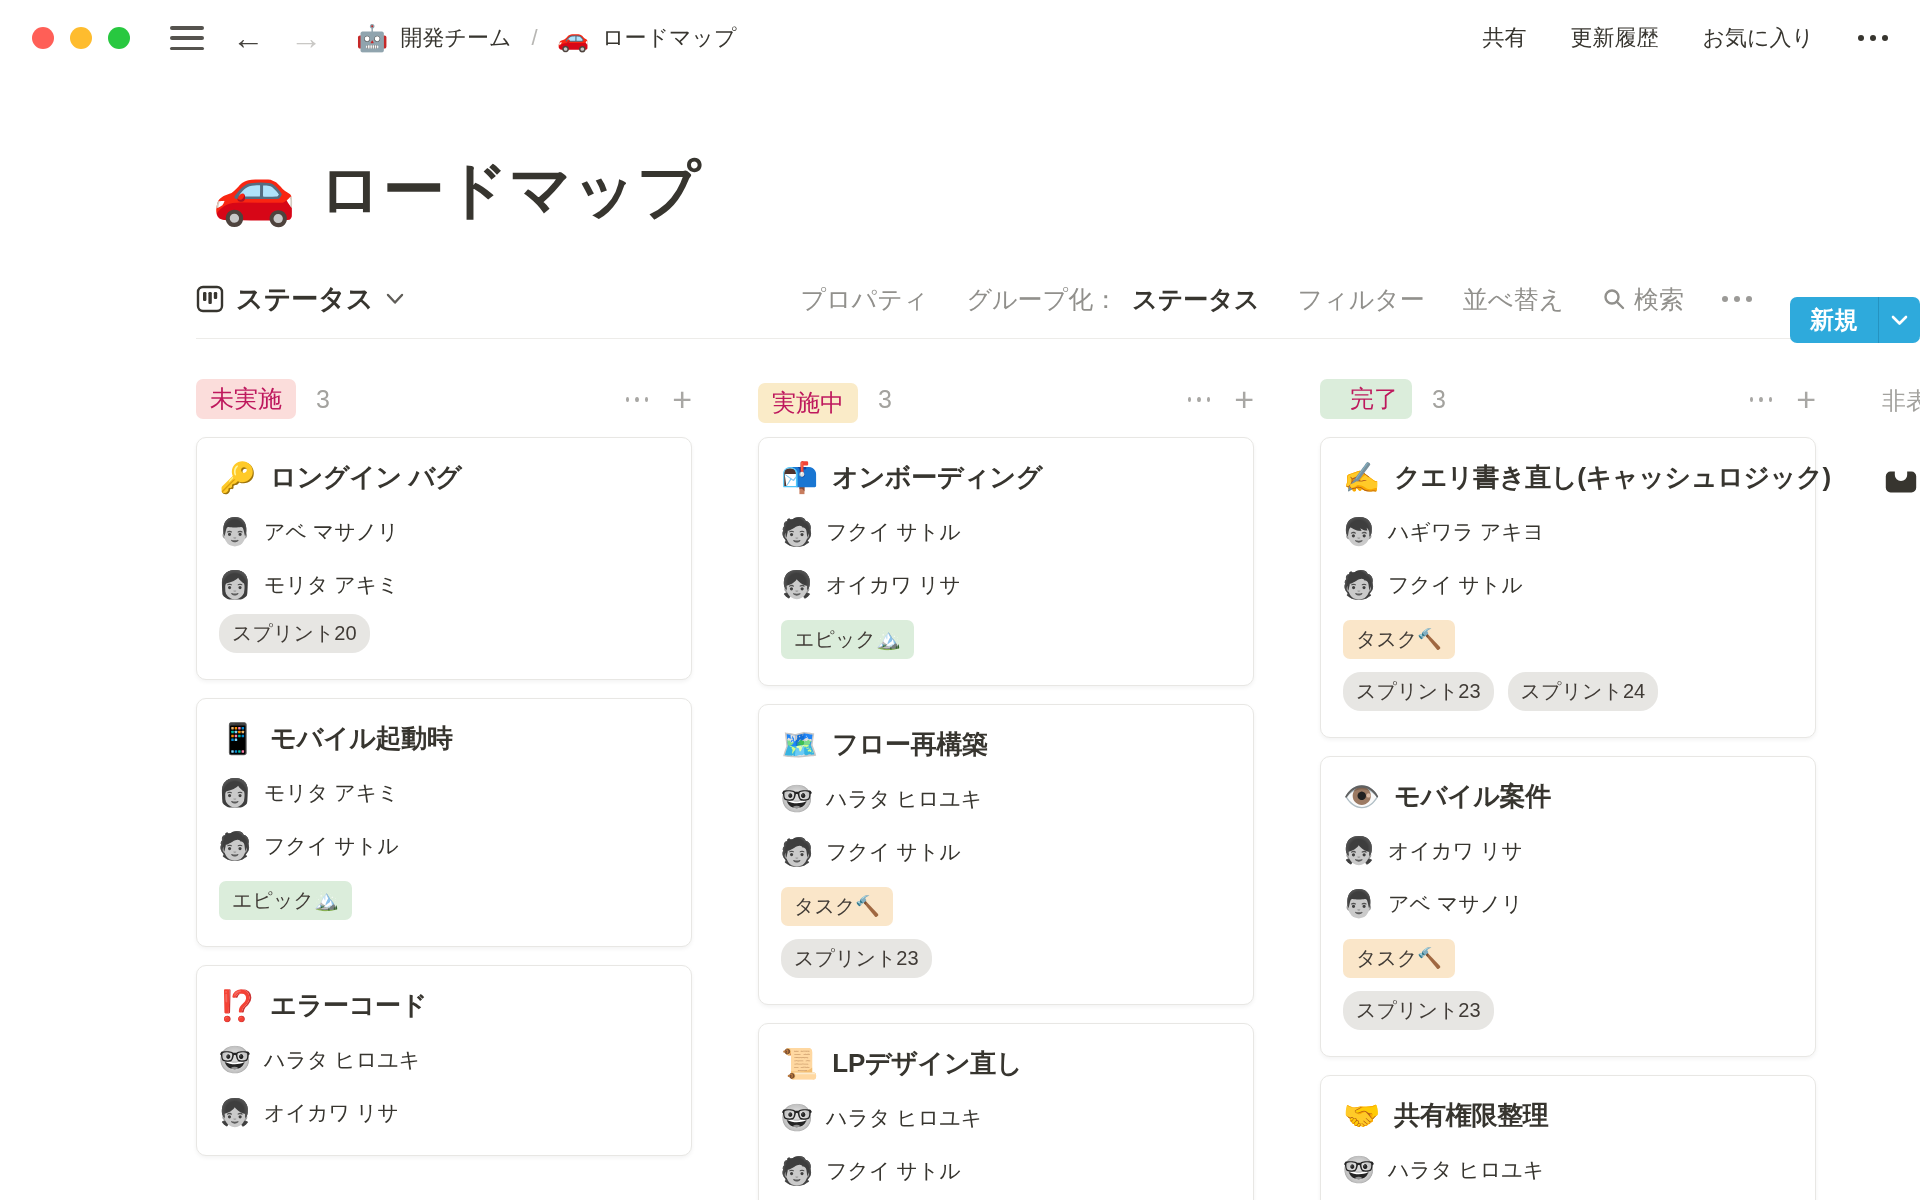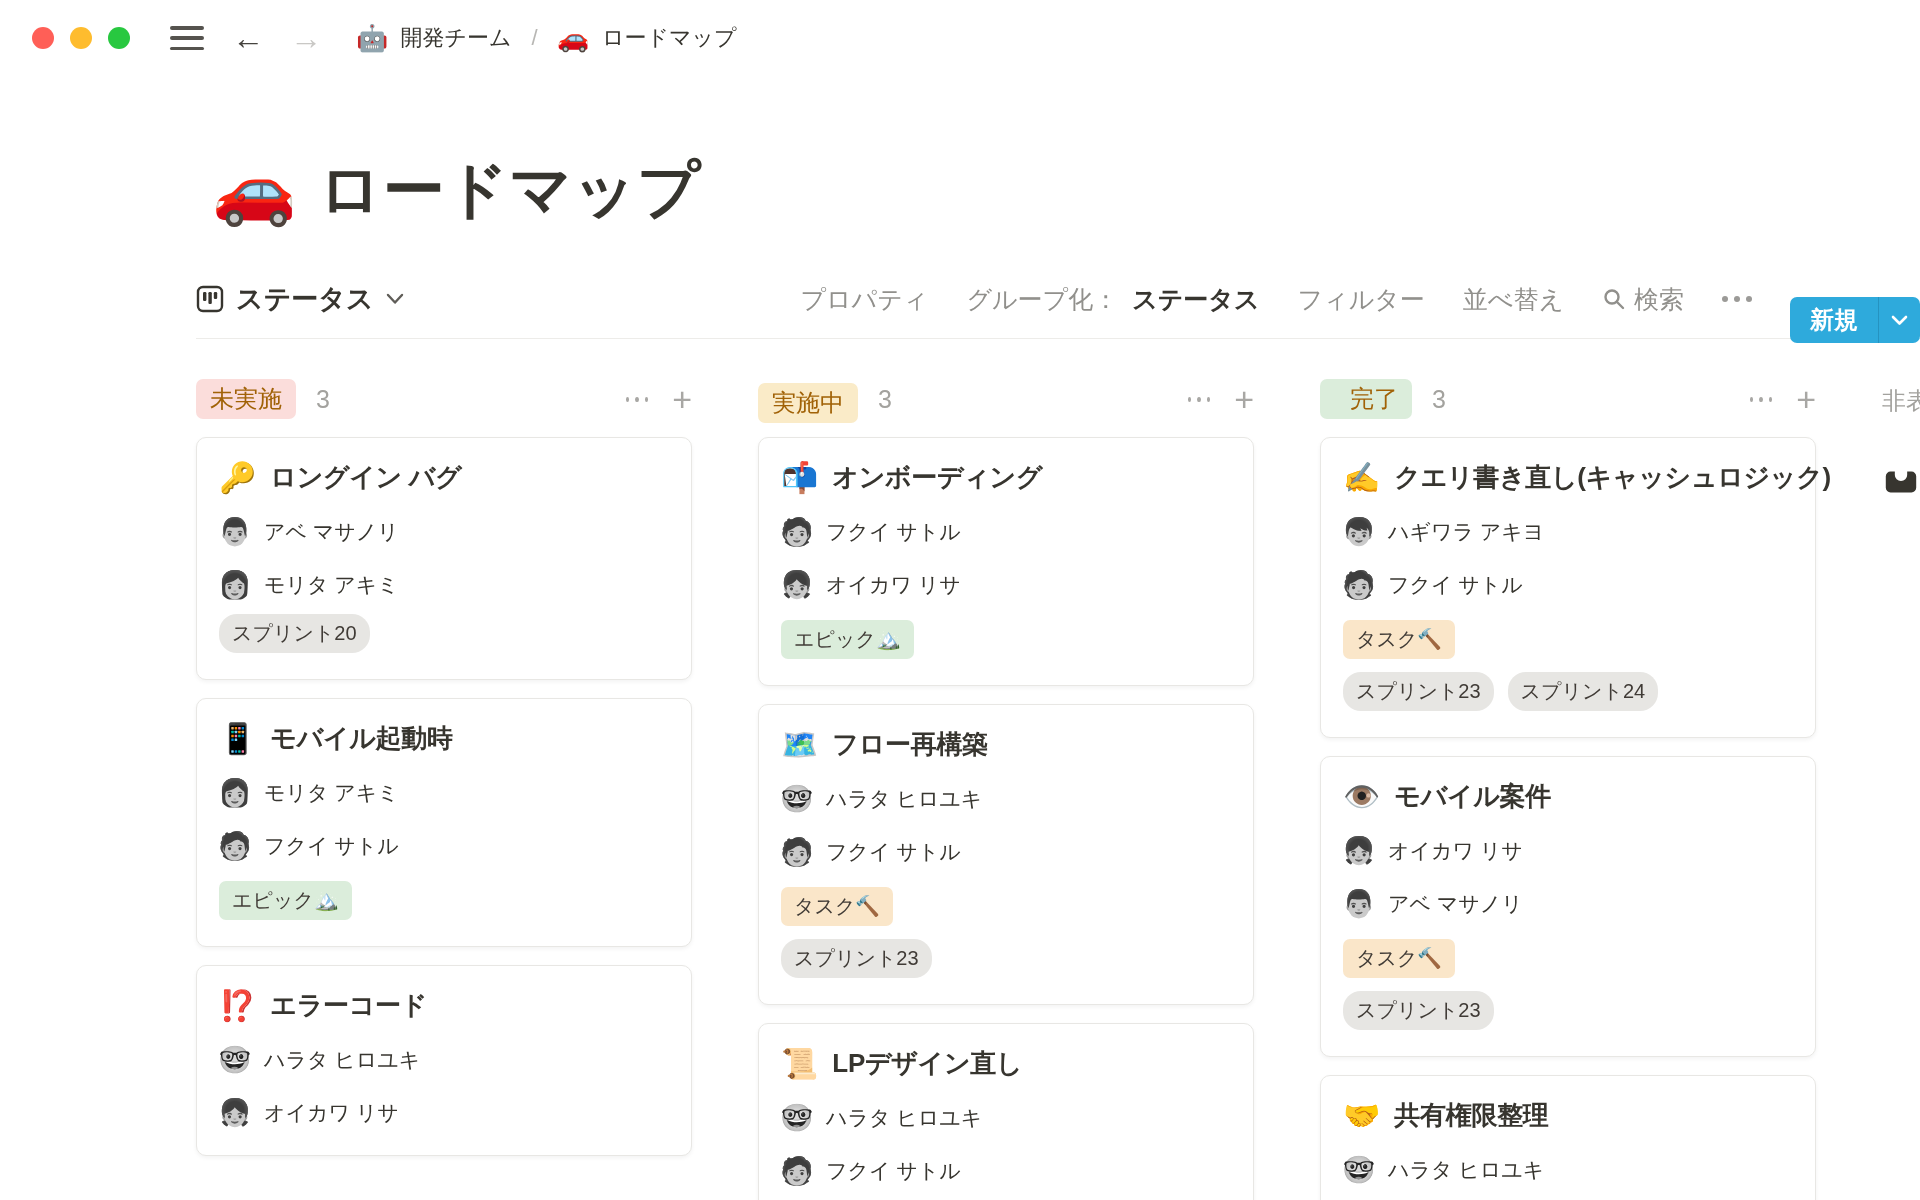--- a/index.html
+++ b/index.html
@@ -41,21 +41,21 @@
   .groupby .gval { color:#37352F; font-weight:600; margin-left:6px; }
   .new-btn { display:flex; align-items:stretch; background:#2EAADC; border-radius:7px; overflow:hidden; color:#fff; cursor:pointer; height:46px;margin-top:42px; }
   .new-btn .nb-label { font-size:24px; font-weight:600; display:flex; align-items:center; padding:0 20px; }
   .new-btn .nb-caret { display:flex; align-items:center; padding:0 12px; border-left:1px solid rgba(12,80,110,.25); }
   .rule { border-bottom:1px solid #EDECE9; margin-top:14px; }
 
   
   .board { display:flex; gap:66px; padding-top:40px; align-items:flex-start; }
   .col { width:496px; flex:none; }
   .col-head { display:flex; align-items:center; height:40px; }
-  .st-pill { font-size:24px; padding:4px 14px; border-radius:7px; color:#a16207; }
+  .st-pill { font-size:24px; padding:4px 14px; border-radius:7px; color:#be185d; }
   .st-red{background:#FBDDDB;} .st-yellow{background:#FAEBC8;margin-top:8px;} .st-green{background:#DBEDDB;padding-left:30px;}
   .col-count { font-size:25px; color:#A3A29E; margin-left:20px; }
   .col-tools { margin-left:auto; display:flex; align-items:center; gap:24px; color:#A8A7A4; }
   .plus { font-size:34px; line-height:1; color:#A8A7A4; cursor:pointer; font-weight:400; }
 
   .card { background:#fff; border:1px solid #E8E7E4; border-radius:10px;
     box-shadow:0 2px 4px rgba(15,15,15,.05); padding:22px 20px 26px 22px; margin-top:18px; cursor:pointer; }
   .ct-row { display:flex; align-items:center; gap:14px; }
   .ct-row .emoji { font-size:30px; flex:none; }
   .ct-row .ctitle { font-size:26px; font-weight:600; letter-spacing:-.3px; white-space:nowrap; }
@@ -89,20 +89,30 @@
       <i></i>
     </div>
   <span class="nav-arrow back">←</span>
   <span class="nav-arrow fwd">→</span>
   <div class="crumb">
     <span class="emoji">🤖</span>
     <span>開発チーム</span>
     <span class="sep">/</span>
     <span class="emoji">🚗</span>
     <span>ロードマップ</span>
+  </div>
+  <div class="topbar-right">
+    <span class="tb-item">共有</span>
+    <span class="tb-item">更新履歴</span>
+    <span class="tb-item">お気に入り</span>
+    <span class="dots">
+        <i></i>
+        <i></i>
+        <i></i>
+      </span>
   </div>
 </div>
 
 <div class="main">
   <div class="page-head">
     <span class="emoji">🚗</span>
     <h1>ロードマップ</h1>
   </div>
 
   <div class="toolbar">

